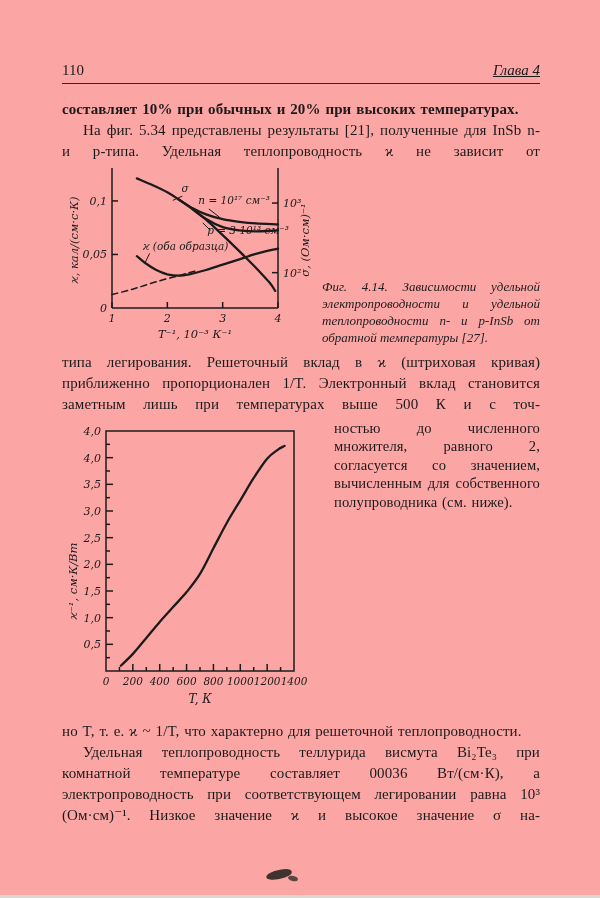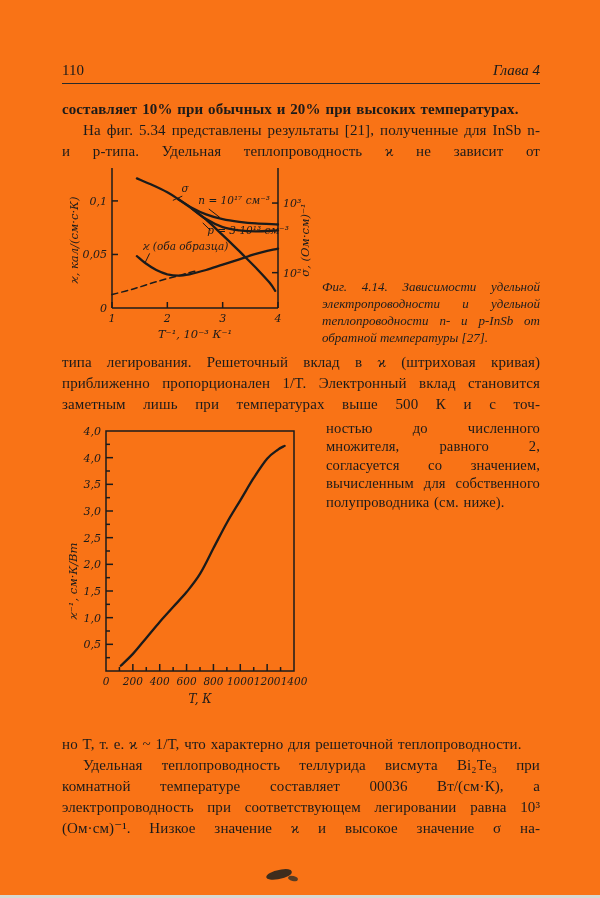--- a/index.html
+++ b/index.html
@@ -1,38 +1,38 @@
 <!DOCTYPE html>
 <html><head>
 <meta charset="utf-8">
 <style>
   html,body{margin:0;padding:0;background:#e9e9e4;}
   .page{
     width:600px;height:898px;position:relative;box-sizing:border-box;
-    background:#f97316;color:#1b1b1b;
+    background:#fca5a5;color:#1b1b1b;
     padding:62px 60px 0 62px;
     font-family:"Liberation Serif","DejaVu Serif",serif;
     overflow:hidden;
   }
   .header{display:flex;justify-content:space-between;align-items:baseline;font-size:15px;}
-  .chap{font-style:italic;}
+  .chap{font-style:italic;text-decoration:underline;}
   .rule{border-top:1.4px solid #2a2a2a;margin-top:4px;}
   p{margin:0;font-size:15px;line-height:21px;text-align:justify;word-spacing:1px;letter-spacing:.1px;}
   p.first{margin-top:15px;font-weight:bold;}
   .indent{text-indent:21px;}
   .cont{text-align-last:justify;}
   .figrow{display:flex;margin-top:4px;margin-left:4px;}
   .figrow svg{flex:none;display:block;}
   .cap{width:222px;font-size:13px;line-height:17px;text-align:justify;color:#1d1d1d;}
   .cap414{margin-left:4px;margin-top:112px;font-style:italic;}
-  .rightcol{width:224px;margin-left:8px;}
+  .rightcol{width:224px;margin-left:16px;}
   .rightcol p{font-size:14.6px;line-height:18.4px;}
   .cap415{margin-top:16px;}
   .p3{margin-top:6px;}
-  .p4{margin-top:23px;}
+  .p4{margin-top:10px;}
   .smudge{position:absolute;left:266px;top:870px;width:26px;height:9px;background:#23231f;
           border-radius:60% 40% 55% 45%;transform:rotate(-10deg);opacity:.88;}
   .smudge2{position:absolute;left:288px;top:876px;width:10px;height:5px;background:#2e2e28;
            border-radius:50%;transform:rotate(14deg);opacity:.8;}
   .page-edge{position:absolute;left:0;bottom:0;width:600px;height:3px;background:#d9d9d2;}
   svg text{fill:#1b1b1b;font-family:"DejaVu Serif","Liberation Serif",serif;font-style:italic;}
 </style>
 </head>
 <body>
 

